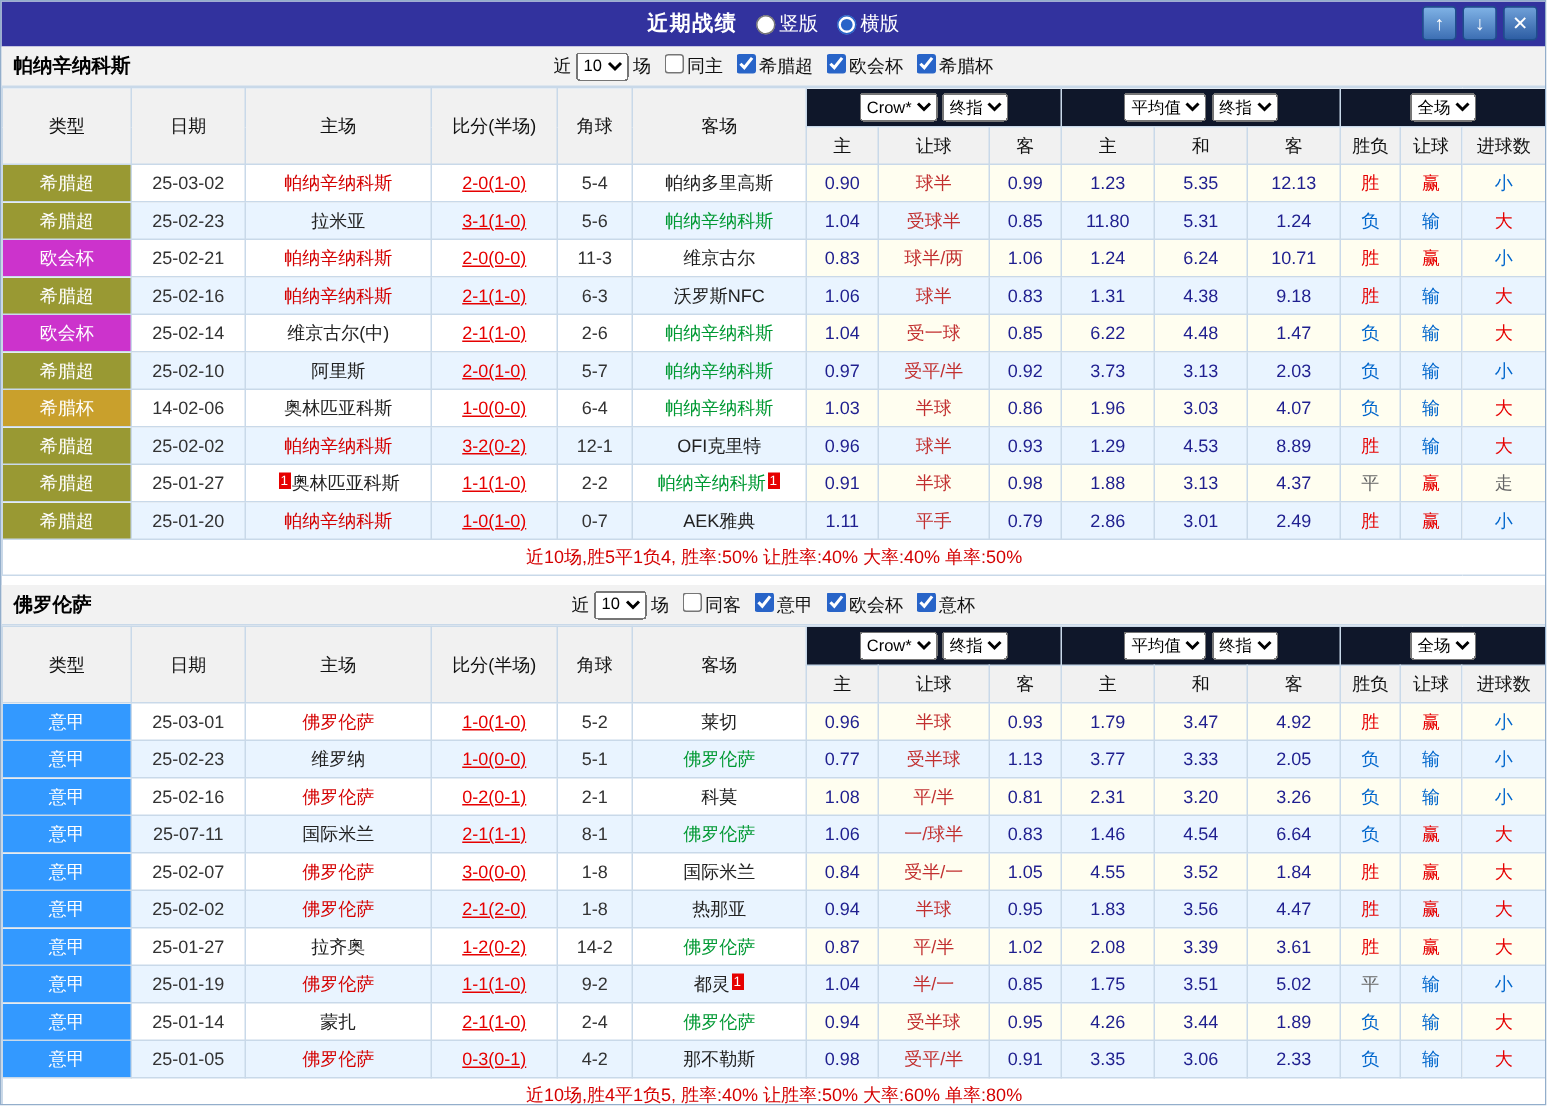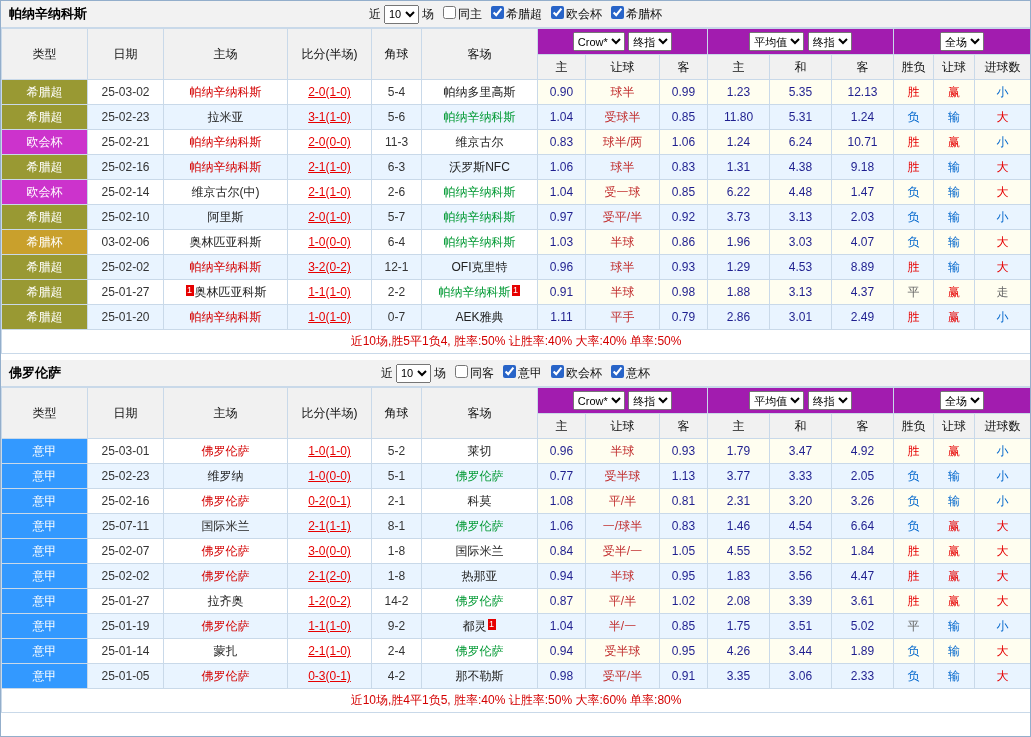--- a/index.html
+++ b/index.html
@@ -24,21 +24,21 @@
   .team-name { position:absolute; left:8px; font-weight:bold; font-size:13px; color:#000; }
   .controls { display:flex; align-items:center; gap:3px; }
   .controls select { font-size:11px; height:19px; }
   .chk { display:flex; margin-left:6px; cursor:pointer; }
   .chk input { margin:0 2px 0 0; width:13px; height:13px; accent-color:#2864C8; }
 
   
   .grid { border-collapse:collapse; table-layout:fixed; width:1029px; font-size:12px; text-align:center; }
   .grid th, .grid td { border:1px solid var(--border,#C9D9E9); height:25px; padding:0 1px; white-space:nowrap; overflow:hidden; }
   .grid thead th { background:var(--header-bg,#F1F1F1); font-weight:normal; color:#111; }
-  .grid thead .selcell { background:#a21caf; height:26px; }
+  .grid thead .selcell { background:#0f172a; height:26px; }
   .grid thead select { font-size:11px; height:19px; max-width:78px; }
   tr.odd td { background:#FFFFFF; }
   tr.even td { background:var(--row-even-bg,#E9F4FF); }
   tr.odd td.ocell { background:var(--odds-cell-bg,#FFFEF0); }
   .league { color:#fff; }
   .date { color:#333; }
   .tn { color:#222; }
   .fh { color:var(--home-focal,#D40000); }
   .fa { color:var(--away-focal,#009933); }
   .score { color:var(--score,#E60000);text-decoration:underline; }
@@ -49,20 +49,38 @@
   .lose { color:var(--lose,#0066CC); }
   .draw { color:var(--draw,#666666); }
   .badge { display:inline-block; background:#E60000; color:#fff; font-size:9px; line-height:11px; min-width:8px;
     padding:0 1px; margin:0 1px; vertical-align:3px; }
   .sumrow td { color:var(--summary,#D40000); background:#fff !important; height:24px; }
 </style>
 </head>
 <body>
 
 <div class="wrap">
+  <div class="titlebar">
+    <div class="title-group">
+      <span class="title">近期战绩</span>
+      <label class="layout-radio">
+        <input type="radio" name="layout" style="">
+        <span>竖版</span>
+      </label>
+      <label class="layout-radio">
+        <input type="radio" name="layout" checked="" style="">
+        <span>横版</span>
+      </label>
+    </div>
+    <div class="tb-buttons">
+      <button><span>↑</span></button>
+      <button><span>↓</span></button>
+      <button class="close"><span>✕</span></button>
+    </div>
+  </div>
   <div id="sections">
 <div class="section">
   <div class="sec-head">
     <span class="team-name">帕纳辛纳科斯</span>
     <span class="controls">
       <span>近</span>
       <select><option>10</option></select>
       <span>场</span>
       <label class="chk">
               <input type="checkbox" style="">
@@ -223,21 +241,21 @@
         <td class="ocell num">0.92</td>
         <td class="ocell num">3.73</td>
         <td class="ocell num">3.13</td>
         <td class="ocell num">2.03</td>
         <td class="ocell lose">负</td>
         <td class="ocell lose">输</td>
         <td class="ocell lose">小</td>
       </tr>
       <tr class="odd">
         <td class="league" style="background:#C9A02C">希腊杯</td>
-        <td class="date">03-02-06</td>
+        <td class="date">14-02-06</td>
         <td><span class="tn">奥林匹亚科斯</span></td>
         <td class="score">1-0(0-0)</td>
         <td class="corner">6-4</td>
         <td><span class="fa">帕纳辛纳科斯</span></td>
         <td class="ocell num">1.03</td>
         <td class="ocell hcp">半球</td>
         <td class="ocell num">0.86</td>
         <td class="ocell num">1.96</td>
         <td class="ocell num">3.03</td>
         <td class="ocell num">4.07</td>

